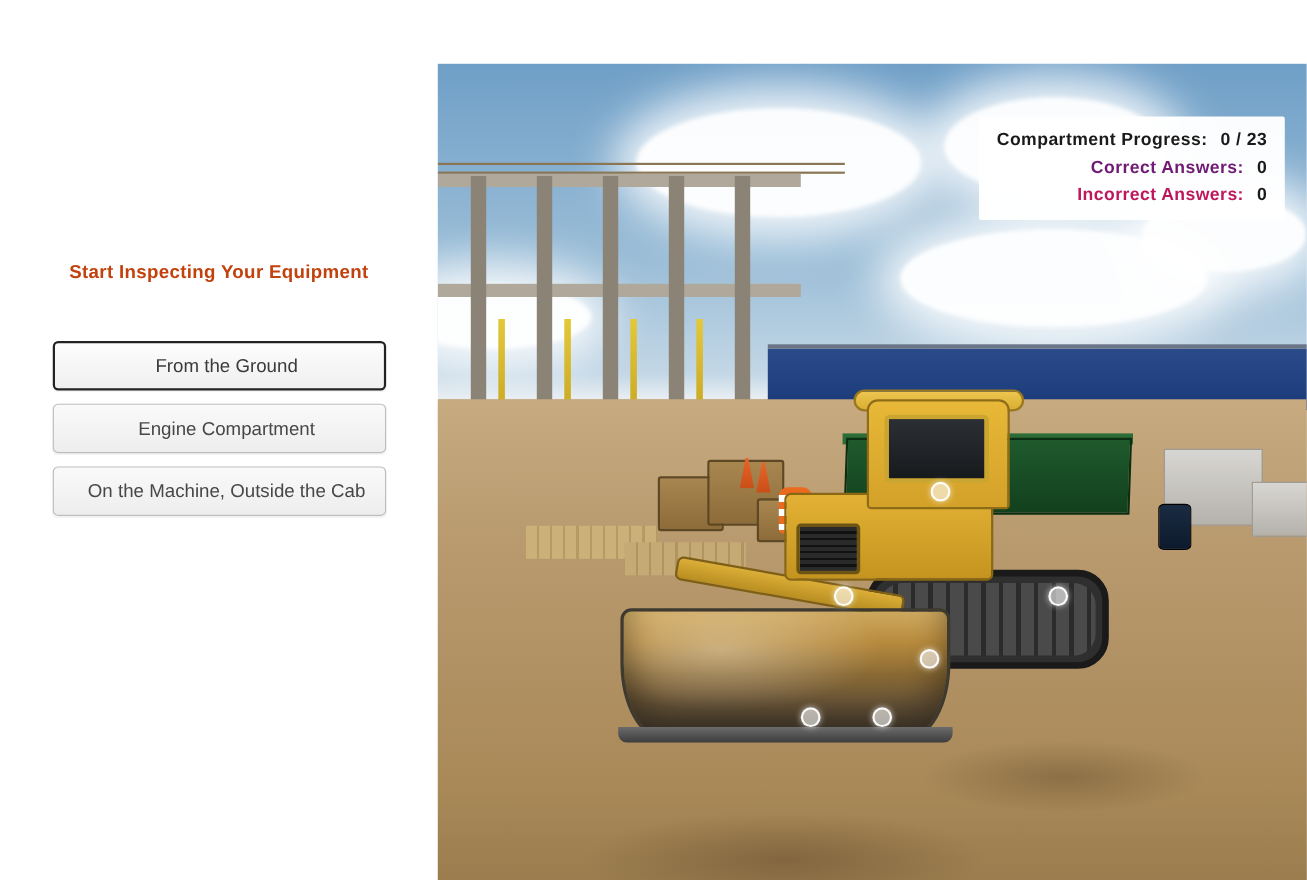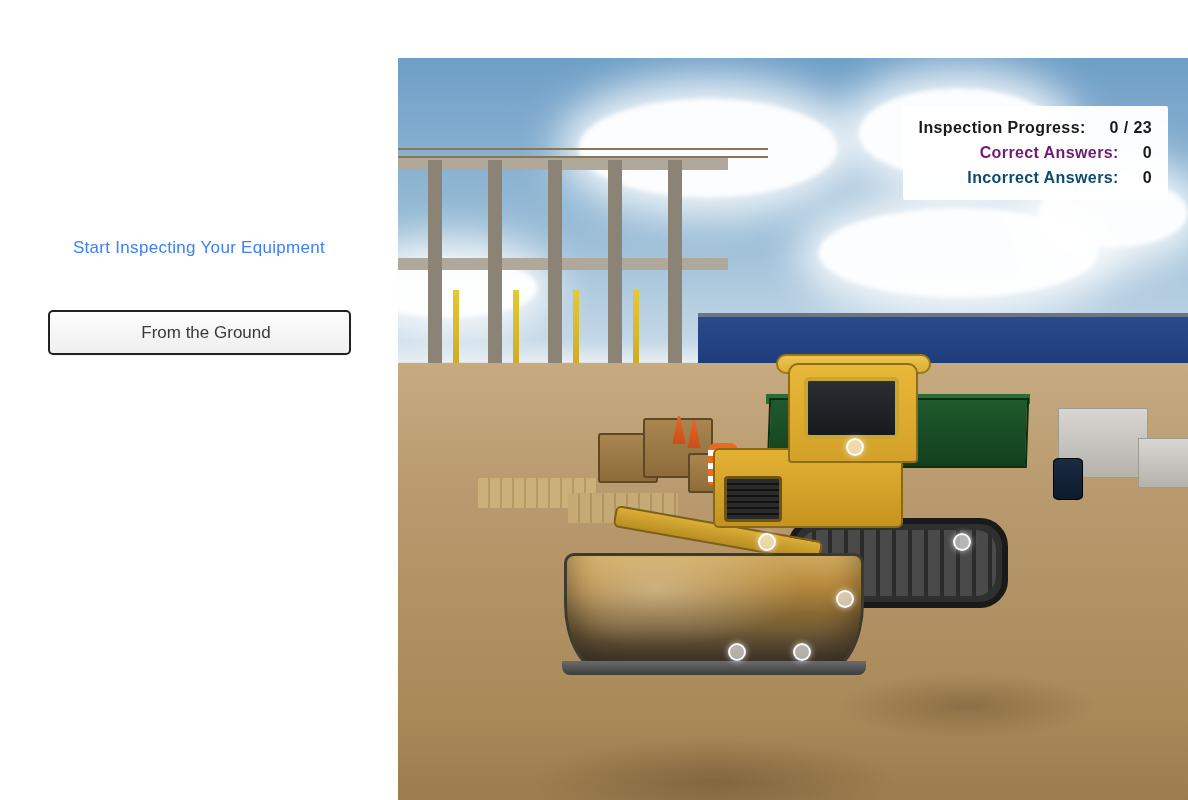--- a/index.html
+++ b/index.html
@@ -18,22 +18,22 @@
       width: 398px;
       height: 800px;
       background: #fff;
       display: flex;
       flex-direction: column;
       align-items: center;
       padding-top: 238px;
     }
     .panel-title {
       font-size: 17px;
-      font-weight: 400;
-      color: #3b82f6;
+      font-weight: 700;
+      color: #c2410c;
       letter-spacing: 0.3px;
       margin-bottom: 52px;
       text-align: center;
     }
     .option-button {
       width: 303px;
       height: 45px;
       margin-bottom: 12px;
       background: linear-gradient(#fafafa,#ededed);
       border: 1px solid #bdbdbd;
@@ -143,29 +143,31 @@
       background: rgba(255,255,255,0.97);
       padding: 10px 16px;
       border-radius: 2px;
       font-size: 16px;
       letter-spacing: 0.4px;
       line-height: 1.55;
     }
     .stats-row { text-align: right; font-weight: 600; }
     .stat-label-black { color:#1a1a1a; }
     .stat-label-green { color:#701a75; }
-    .stat-label-red   { color:#0c4a6e; }
-    .stat-value { color:#1a1a1a; font-weight:600; margin-left:19px;}
+    .stat-label-red   { color:#be185d; }
+    .stat-value { color:#1a1a1a; font-weight:600; margin-left:7px;}
   </style>
 </head>
 <body>
 
 <div class="left-panel">
   <div class="panel-title">Start Inspecting Your Equipment</div>
   <button class="option-button selected">From the Ground</button>
+  <button class="option-button">Engine Compartment</button>
+  <button class="option-button">On the Machine, Outside the Cab</button>
 </div>
 
 <div class="viewport">
   <div class="sky">
     <div class="cloud c1"></div>
       <div class="cloud c2"></div>
       <div class="cloud c3"></div>
       <div class="cloud c4"></div>
       <div class="cloud c5"></div>
   </div>
@@ -220,21 +222,21 @@
     <div class="inspect-dot" style="left:150px;top:285px"></div>
     <div class="inspect-dot" style="left:215px;top:285px"></div>
     <div class="inspect-dot" style="left:180px;top:175px"></div>
     <div class="inspect-dot" style="left:268px;top:80px"></div>
     <div class="inspect-dot" style="left:258px;top:232px"></div>
     <div class="inspect-dot" style="left:375px;top:175px"></div>
   </div>
 
   <div class="stats-box">
     <div class="stats-row">
-      <span class="stat-label-black">Inspection Progress:</span>
+      <span class="stat-label-black">Compartment Progress:</span>
       <span class="stat-value">0 / 23</span>
     </div>
     <div class="stats-row">
       <span class="stat-label-green">Correct Answers:</span>
       <span class="stat-value">0</span>
     </div>
     <div class="stats-row">
       <span class="stat-label-red">Incorrect Answers:</span>
       <span class="stat-value">0</span>
     </div>

